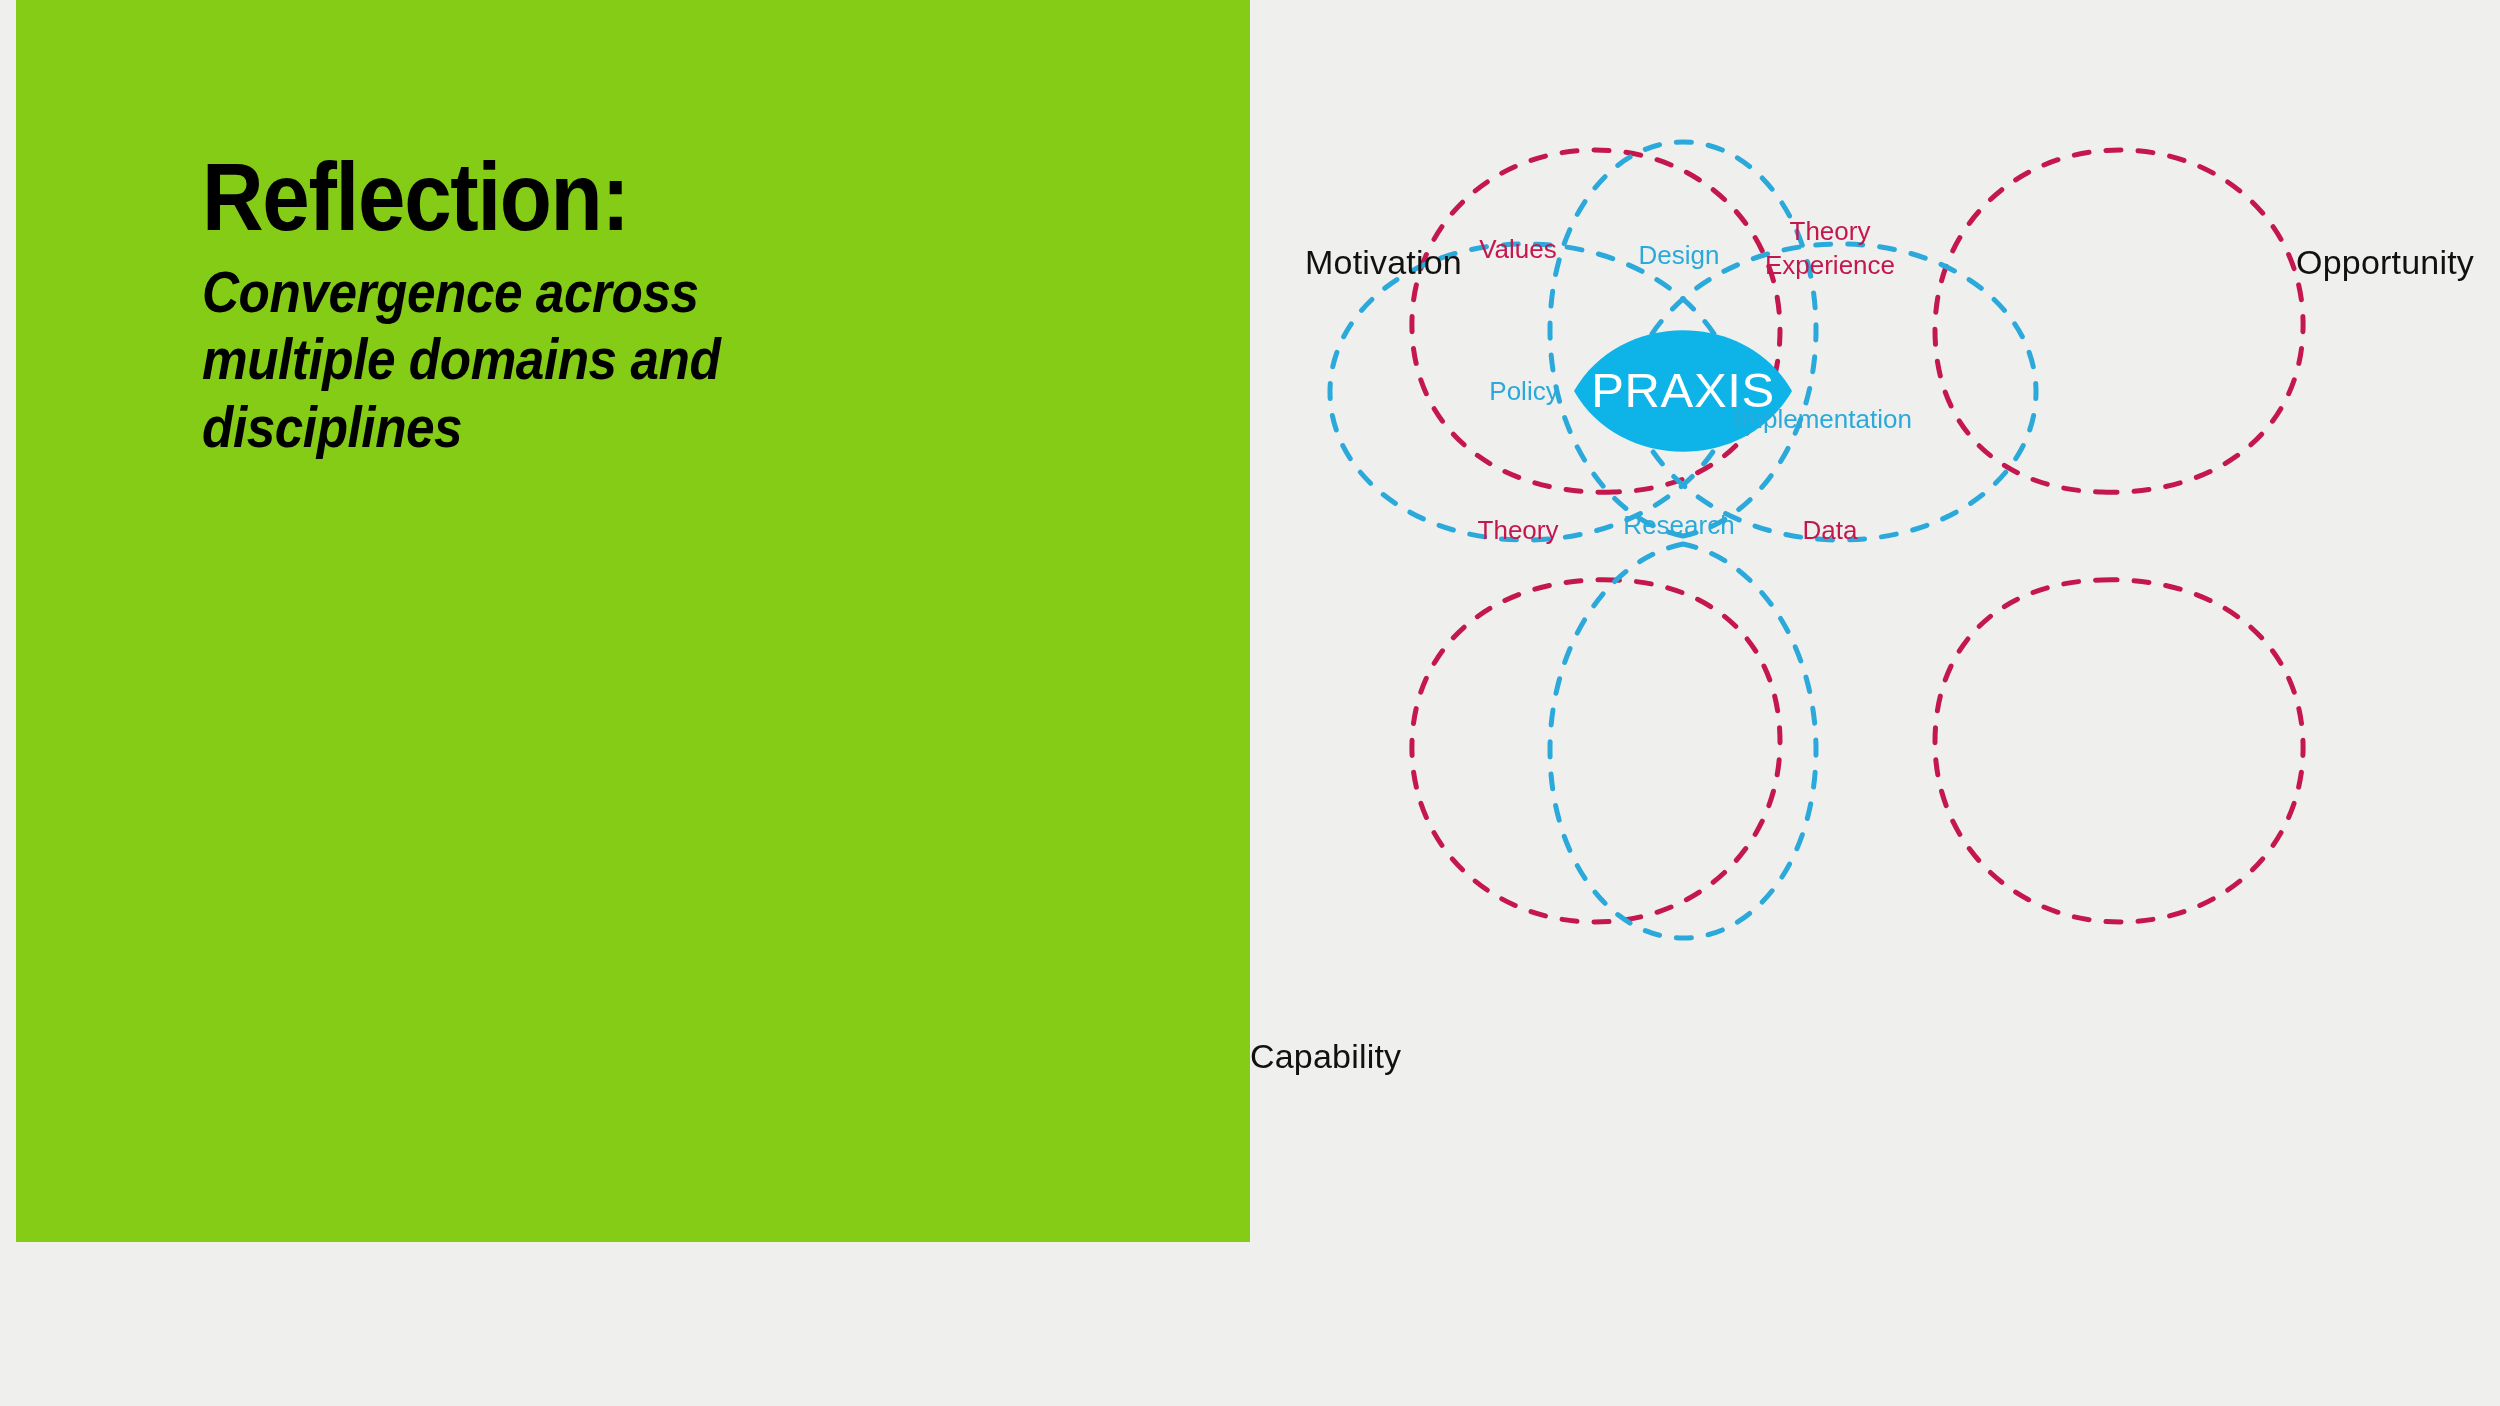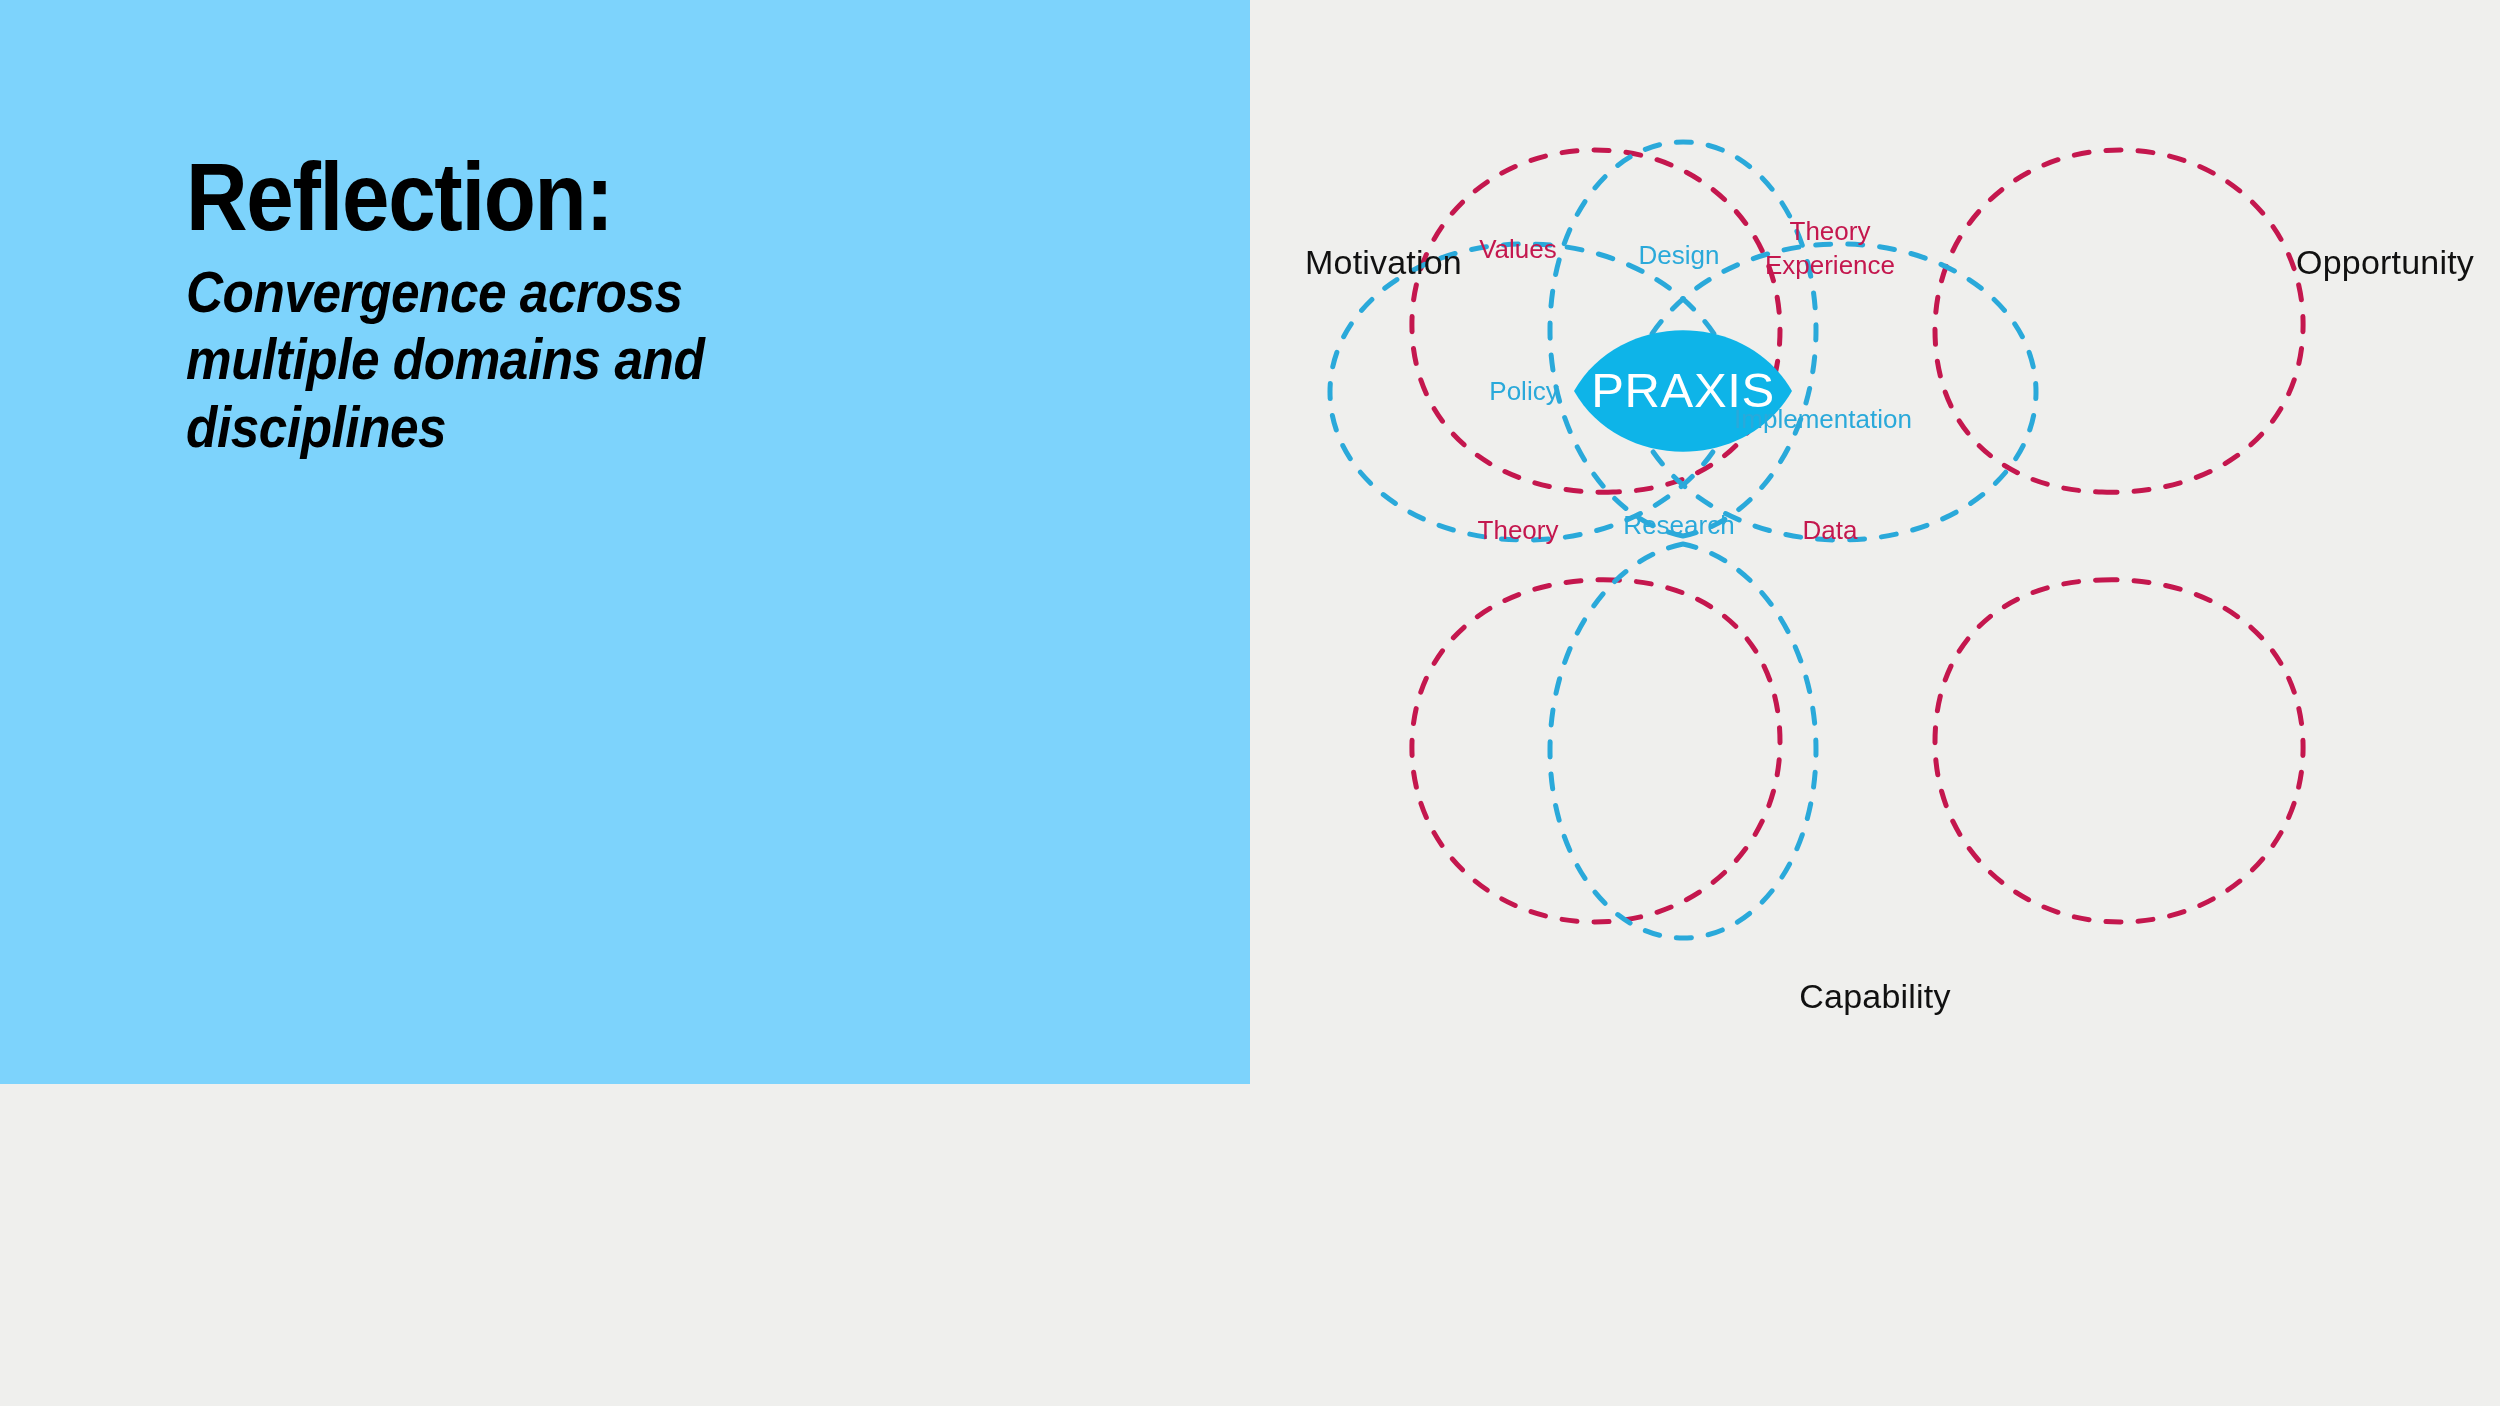--- a/index.html
+++ b/index.html
@@ -12,24 +12,24 @@
     width: 2500px;
     height: 1406px;
     overflow: hidden;
     font-family: "Liberation Sans", sans-serif;
     background: #efefed;
   }
 
   
   #left-panel {
     position: absolute;
-    left: 0; top: 0;
-    width: 1250px;
-    height: 1084px;
-    background: #7dd3fc;
+    left: 16px; top: 0;
+    width: 1250px;
+    height: 1242px;
+    background: #84cc16;
   }
   #left-content {
     position: absolute;
     left: 186px;
     top: 148px;
     width: 1010px;
   }
 
   #slide-title {
     font-family: "Liberation Sans Narrow", "Liberation Sans", sans-serif;
@@ -104,21 +104,21 @@
     position: absolute;
     font-family: "Liberation Sans", sans-serif;
     font-weight: 400;
     font-size: 34px;
     color: #111111;
     letter-spacing: 0.2px;
     white-space: nowrap;
   }
   #q-motivation  { left: 55px;  top: 243px; }
   #q-opportunity { right: 26px; top: 243px; }
-  #q-capability  { left: 0; right: 0; top: 977px; text-align: center; }
+  #q-capability  { left: 0; right: 0; top: 1037px; }
 
   
   .petal-label {
     position: absolute;
     font-family: "Liberation Sans", sans-serif;
     font-weight: 400;
     font-size: 26px;
     line-height: 1.30;
     text-align: center;
     white-space: nowrap;

